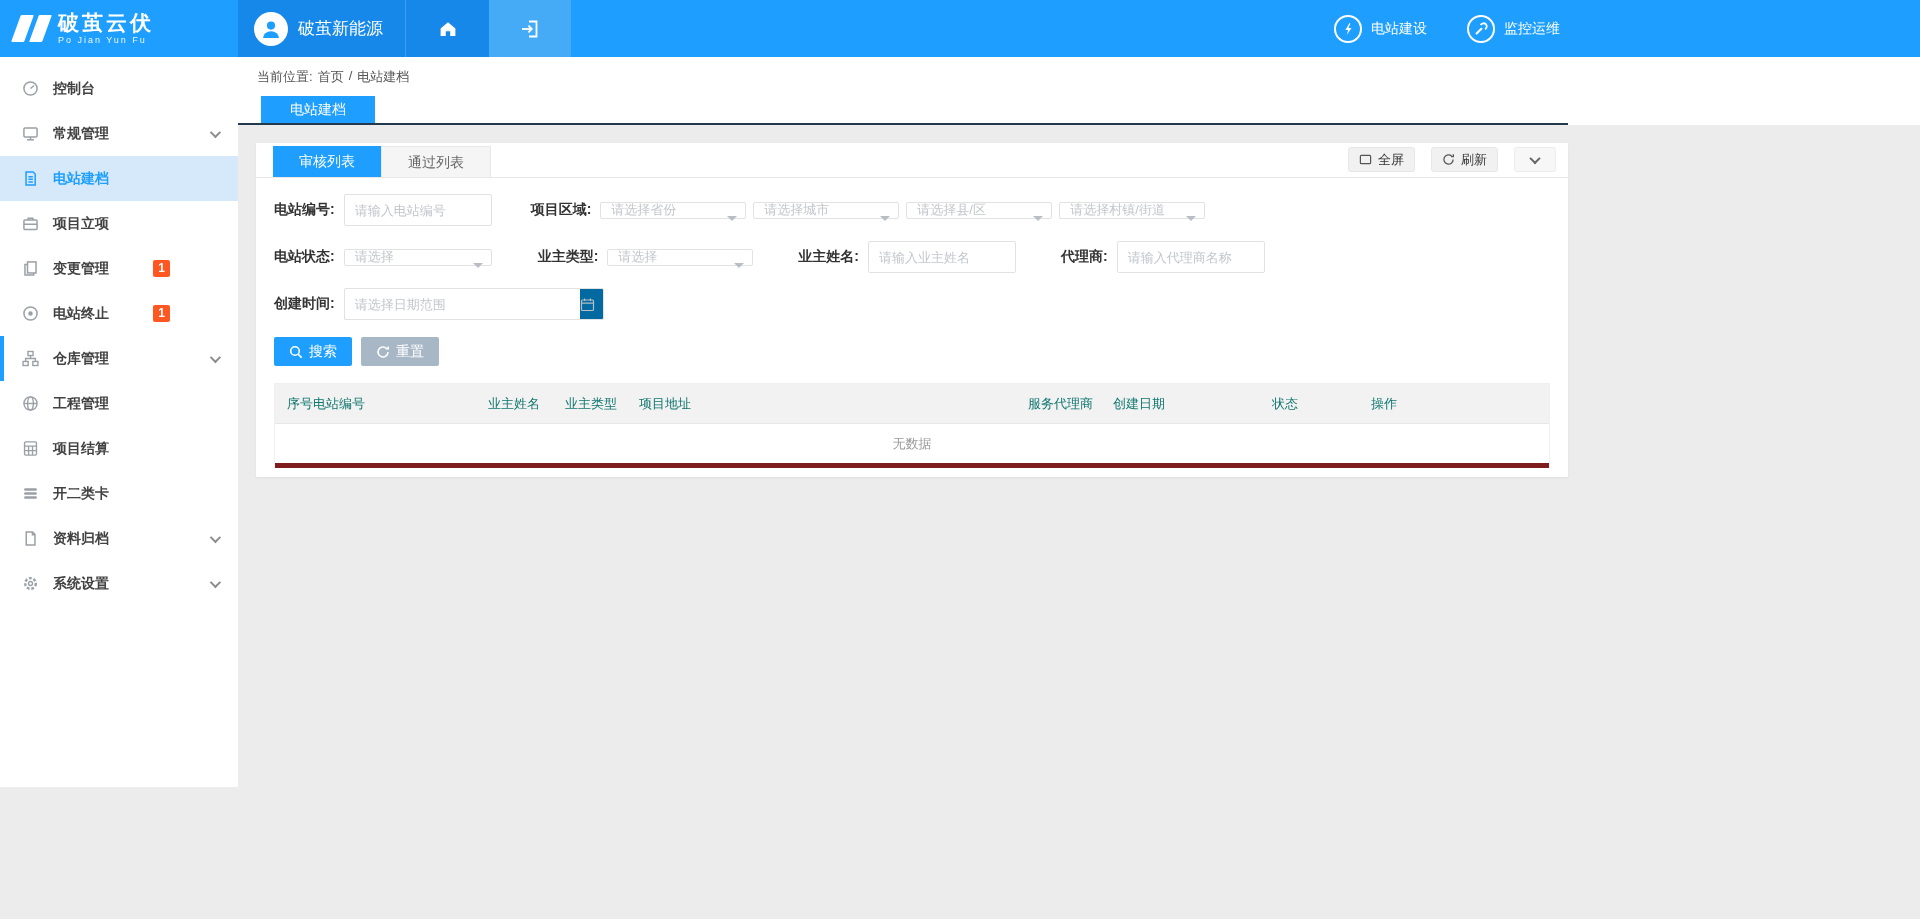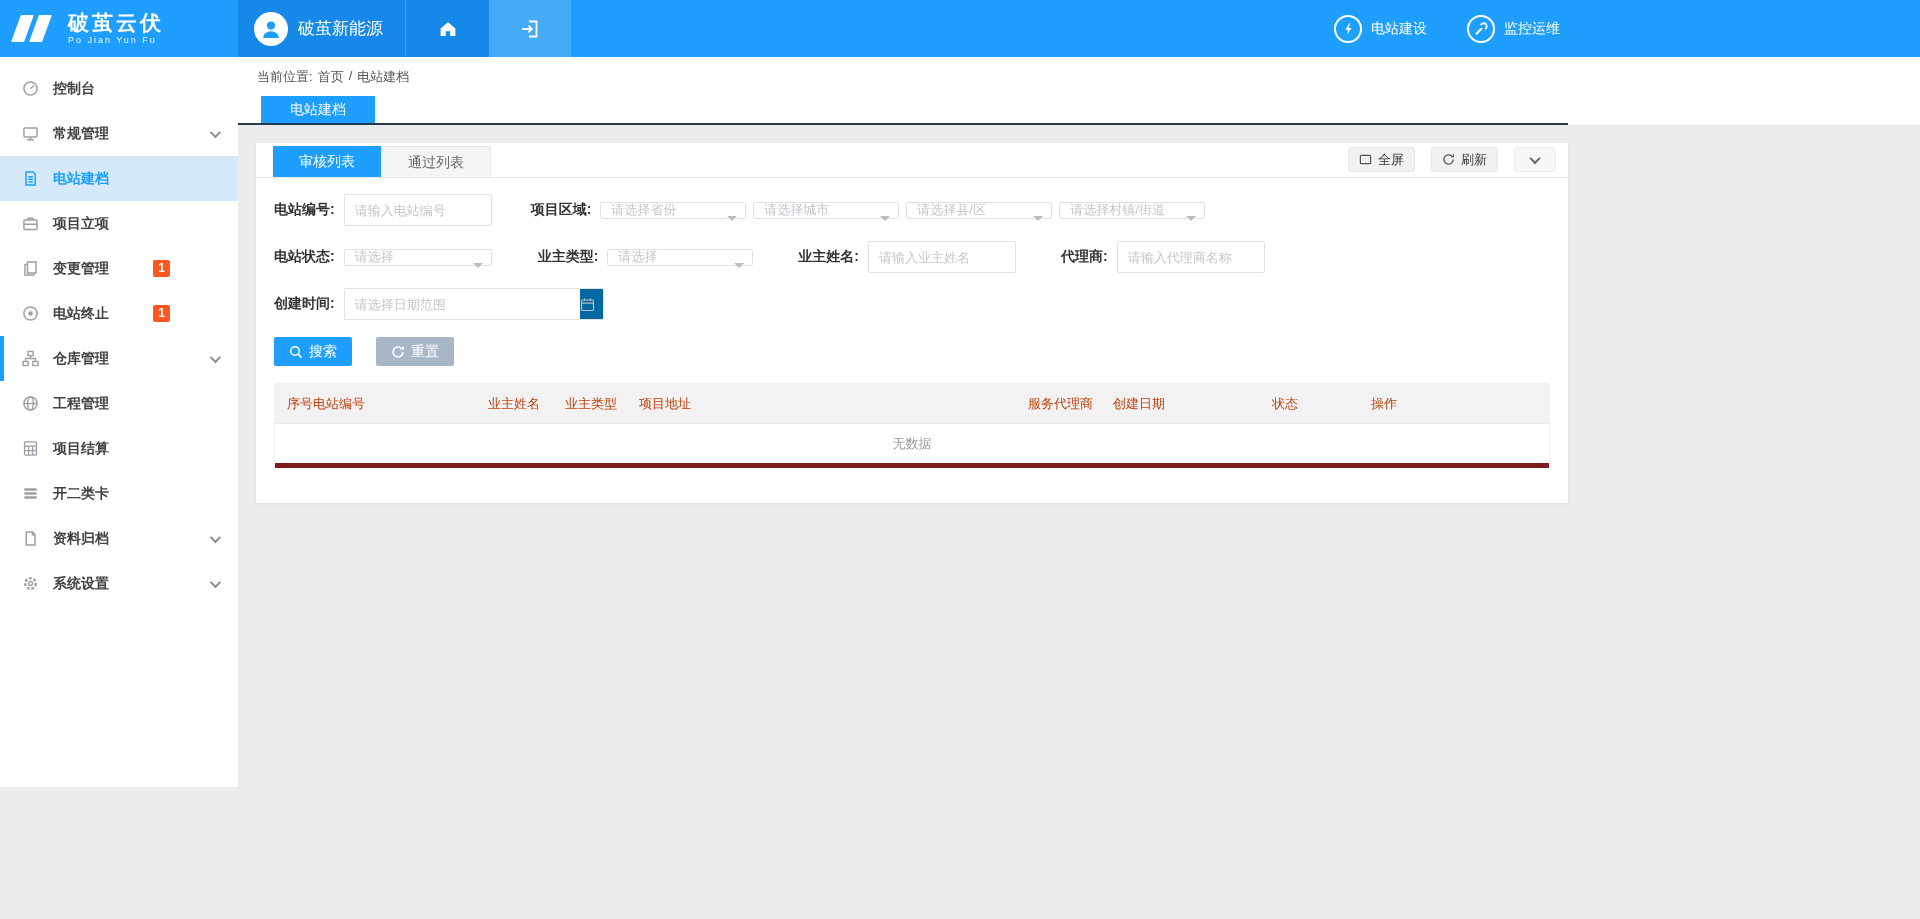--- a/index.html
+++ b/index.html
@@ -1,21 +1,21 @@
 <!DOCTYPE html>
 <html><head>
 <meta charset="utf-8">
 <style>
   *{box-sizing:border-box;margin:0;padding:0}
   html,body{width:1920px;height:919px;overflow:hidden}
   body{font-family:"Liberation Sans","DejaVu Sans",sans-serif;background:#ececec;position:relative}
 
   
   .header{position:absolute;top:0;left:0;width:1920px;height:57px;background:#1e9fff;color:#fff;display:flex;z-index:10}
-  .logo{width:238px;height:57px;display:flex;align-items:center;padding-left:16px;gap:21px;flex:0 0 238px}
+  .logo{width:238px;height:57px;display:flex;align-items:center;padding-left:16px;gap:11px;flex:0 0 238px}
   .logo-glyph{display:flex;gap:5px;align-items:center}
   .logo-glyph i{display:block;width:13px;height:27px;background:#fff;transform:skewX(-20deg);border-radius:1px}
   .logo-text{display:flex;flex-direction:column;line-height:1.15}
   .logo-cn{font-size:21px;font-weight:bold;letter-spacing:3px}
   .logo-en{font-size:9px;letter-spacing:2px;opacity:.9}
   .hseg{height:57px;display:flex;align-items:center;cursor:pointer}
   .seg-user{background:#1688e9;padding:0 22px 0 16px;gap:10px}
   .seg-user .company{font-size:17px}
   .avatar{width:34px;height:34px;border-radius:50%;background:#fff;display:flex;align-items:center;justify-content:center;overflow:hidden}
   .seg-home{background:#1688e9;width:84px;justify-content:center;border-left:1px solid rgba(255,255,255,.18)}
@@ -36,21 +36,21 @@
 
   
   .main{position:absolute;left:238px;top:57px;width:1682px;height:862px;background:#ececec}
   .topwhite{background:#fff;padding-top:11px}
   .breadcrumb{padding:0 0 10px 19px;font-size:13px;color:#555;display:flex;gap:5px}
   .breadcrumb .bc-link{cursor:pointer}
   .tab-strip{width:1330px;border-bottom:2px solid #22394e;padding-left:23px}
   .page-tab{display:inline-block;background:#1e9fff;color:#fff;font-size:14px;height:27px;line-height:27px;padding:0 29px;cursor:pointer}
 
   
-  .card{margin:18px 0 0 18px;width:1312px;background:#fff;box-shadow:0 1px 2px rgba(0,0,0,.06);padding-bottom:35px}
+  .card{margin:18px 0 0 18px;width:1312px;background:#fff;box-shadow:0 1px 2px rgba(0,0,0,.06);padding-bottom:9px}
   .card-tabs{display:flex;align-items:flex-end;padding:3px 12px 0 17px;border-bottom:1px solid #e8e8e8;height:35px;position:relative}
   .ctab{height:31px;line-height:31px;padding:0 26px;font-size:14px;cursor:pointer}
   .ctab.active{background:#1e9fff;color:#fff}
   .ctab.plain{background:#f5f5f5;color:#666;border:1px solid #e8e8e8;border-bottom:none}
   .card-tools{margin-left:auto;display:flex;gap:16px;align-items:flex-start;margin-bottom:5px}
   .tool-btn{height:25px;display:flex;align-items:center;gap:6px;background:#f1f1f1;border:1px solid #e7e7e7;border-radius:3px;padding:0 10px;font-size:13px;color:#333;cursor:pointer}
   .tool-caret{width:42px;height:25px;background:#f7f7f7;border:1px solid #ececec;border-radius:3px;display:flex;align-items:center;justify-content:center;cursor:pointer}
   .caret-glyph{width:8px;height:8px;border-right:2px solid #666;border-bottom:2px solid #666;transform:rotate(45deg) translate(-1px,-1px)}
 
   
@@ -63,29 +63,29 @@
   .f-select{height:17px;width:146px;border:1px solid #e2e2e2;border-radius:2px;padding:0 22px 0 10px;display:flex;align-items:center;position:relative;background:#fff;cursor:pointer;margin-right:7px}
   .f-select:last-child{margin-right:0}
   .f-select span{font-size:13px;color:#c2c6cc;white-space:nowrap;overflow:hidden}
   .f-select::after{content:"";position:absolute;right:8px;top:13px;border:5px solid transparent;border-top-color:#b9bdc4}
   .f-select.w148{width:148px}
   .date-wrap{height:32px;width:260px;border:1px solid #e2e2e2;border-radius:2px;display:flex;align-items:center;padding:0 8px 0 0;background:#0369a1}
   .date-wrap input{border:none;outline:none;height:30px;flex:1;padding:0 10px;font-size:13px;color:#333}
   .date-wrap input::placeholder{color:#c2c6cc}
 
   
-  .btnrow{padding:2px 18px 1px;display:flex;gap:24px}
+  .btnrow{padding:2px 18px 1px;display:flex;gap:9px}
   .btn{height:29px;border:none;border-radius:2px;padding:0 15px;font-size:14px;color:#fff;display:flex;align-items:center;gap:6px;cursor:pointer;font-family:inherit}
   .btn-search{background:#1e9fff}
   .btn-reset{background:#a8b7c6}
 
   
   .tbl{margin:16px 18px 0;border:1px solid #f0f0f0;border-bottom:none}
   .thead{display:flex;background:#f2f2f2;height:40px;align-items:center;border-bottom:1px solid #e8e8e8}
-  .th{font-size:13px;color:#c2410c;white-space:nowrap;overflow:hidden}
+  .th{font-size:13px;color:#0f766e;white-space:nowrap;overflow:hidden}
   .th:nth-child(1){width:38px;padding-left:12px}
   .th:nth-child(2){width:175px}
   .th:nth-child(3){width:77px}
   .th:nth-child(4){width:74px}
   .th:nth-child(5){width:389px}
   .th:nth-child(6){width:85px}
   .th:nth-child(7){width:159px}
   .th:nth-child(8){width:99px}
   .th:nth-child(9){flex:1}
   .empty-row{height:44px;display:flex;align-items:center;justify-content:center;font-size:13px;color:#999;background:#fff;border-bottom:5px solid #7f1d1d}

